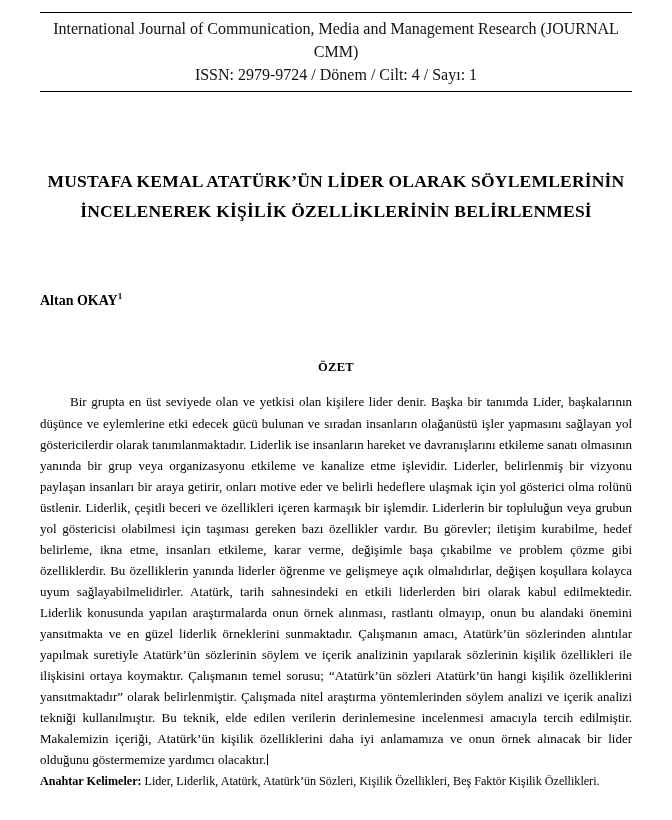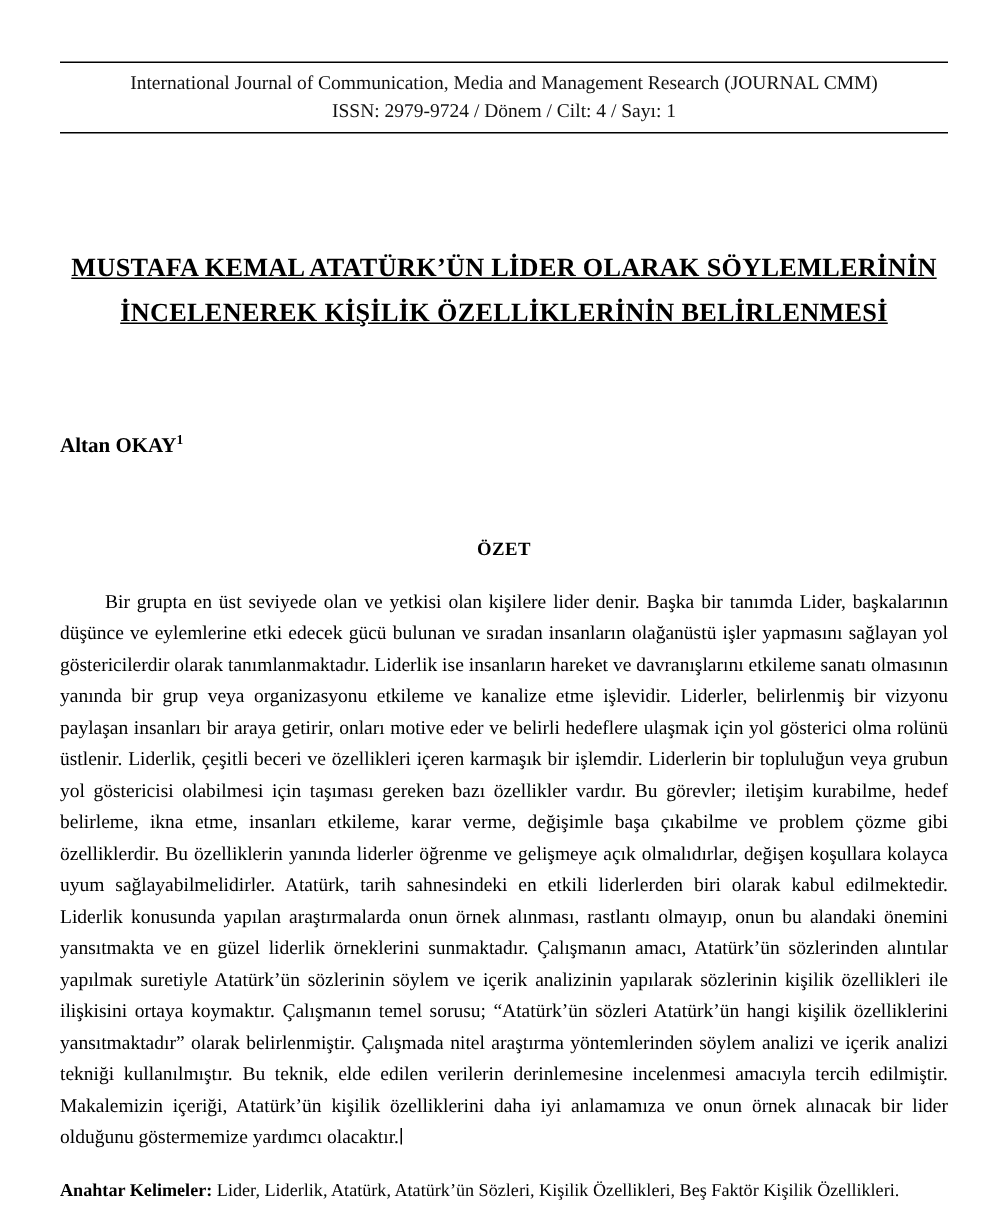--- a/index.html
+++ b/index.html
@@ -17,45 +17,43 @@
   .page {
     position: relative;
     width: 672px;
     height: 820px;
     box-sizing: border-box;
     padding: 12px 40px 0 40px;
   }
   
   .header {
     text-align: center;
-    font-size: 13px;
+    font-size: 16px;
     line-height: 1.45;
     color: #111;
-    margin-top: 29px;
   }
   .header-line {
     display: block;
   }
   .header-top-rule {
     border-top: 1px solid #000;
     margin-bottom: 4px;
   }
   .header-bottom-rule {
     border-top: 1px solid #000;
     margin-top: 4px;
   }
   
   .title {
     margin-top: 74px;
     text-align: center;
     font-weight: bold;
     font-size: 17.5px;
     line-height: 1.75;
     letter-spacing: 0.2px;
-    text-decoration: underline;
   }
   
   .author {
     margin-top: 64px;
     font-weight: bold;
     font-size: 14px;
     text-align: left;
   }
   .author sup {
     font-size: 9px;
@@ -80,21 +78,21 @@
   }
   .caret {
     display: inline-block;
     width: 1px;
     height: 11px;
     background: #000;
     vertical-align: -1px;
     margin-left: 1px;
   }
   .keywords {
-    margin-top: 16px;
+    margin-top: 2px;
     font-size: 12.1px;
     line-height: 1.5;
     text-align: justify;
   }
   .keywords b {
     font-weight: bold;
   }
 </style>
 </head>
 <body>

